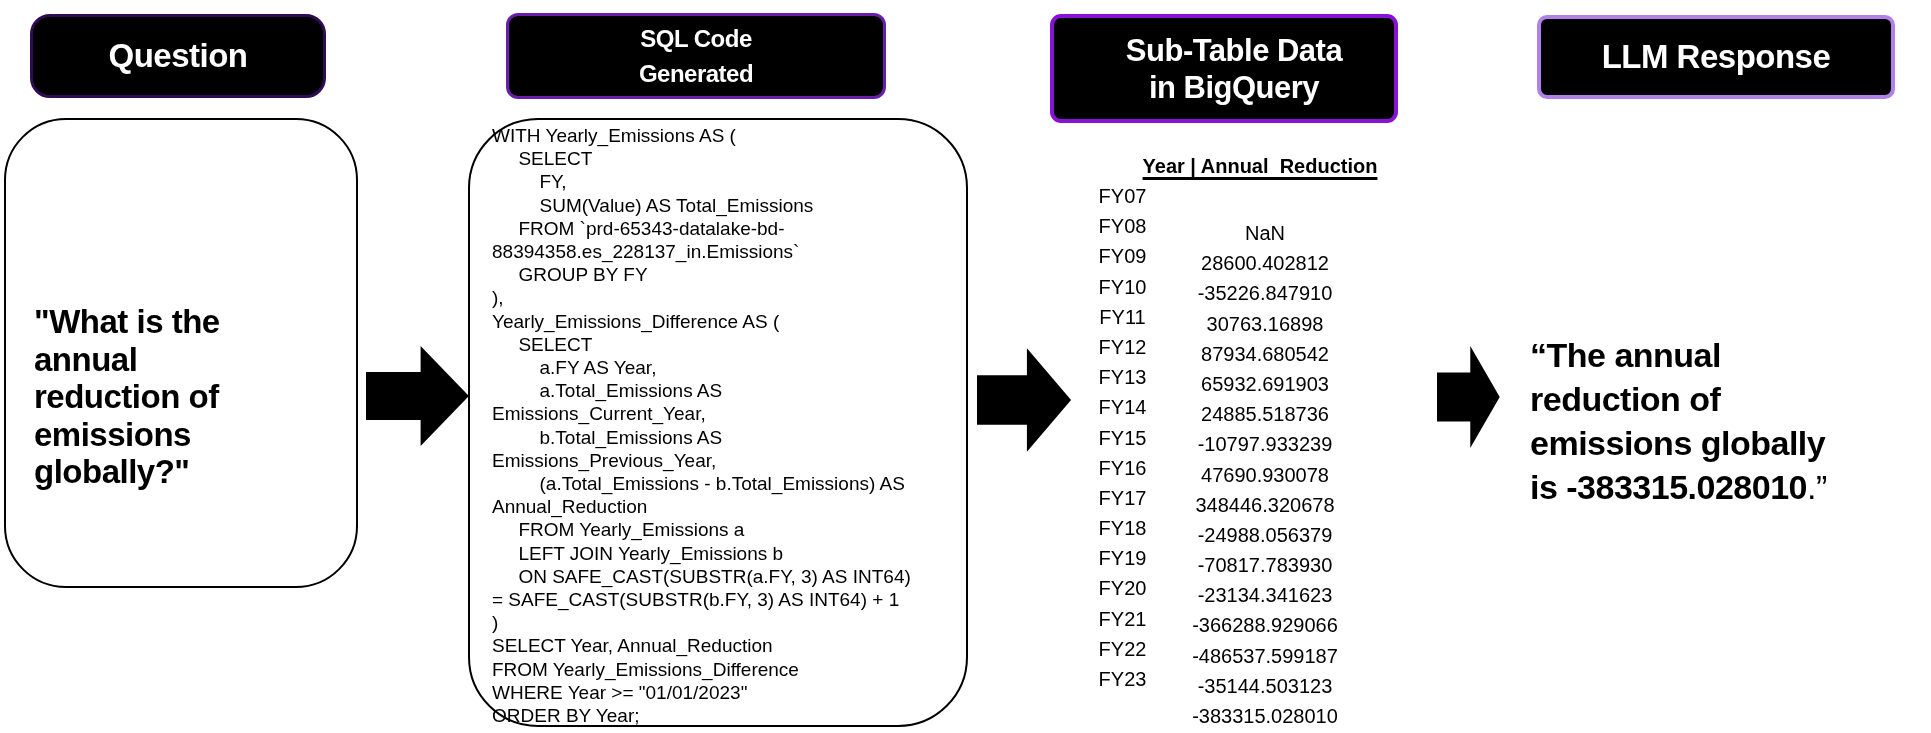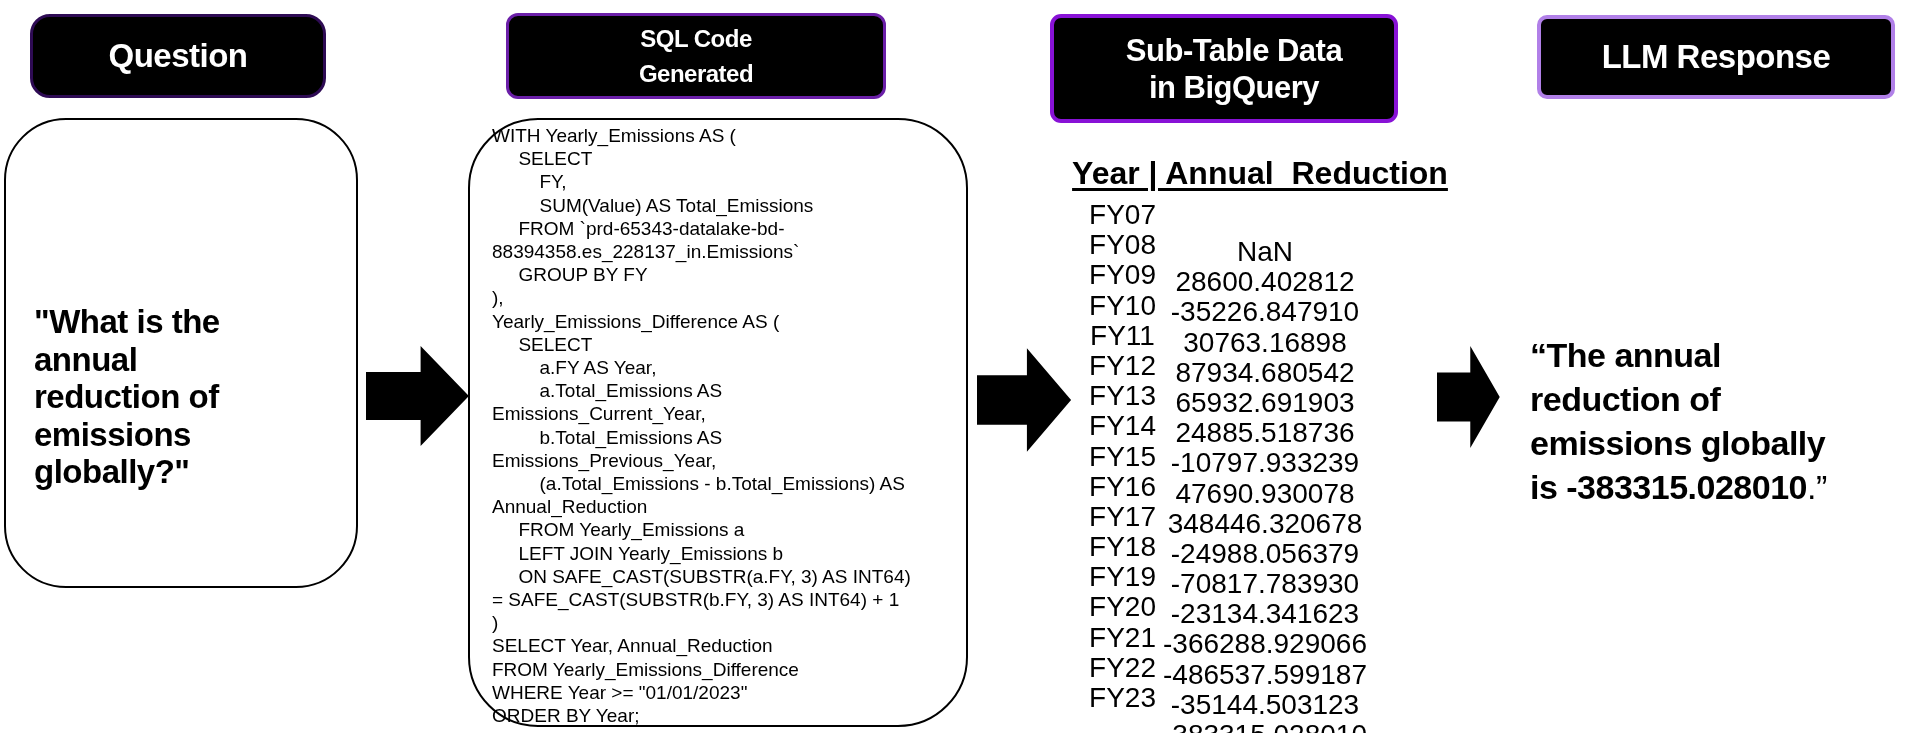--- a/index.html
+++ b/index.html
@@ -25,23 +25,23 @@
   
   .q-text{position:absolute;left:34px;top:303px;width:300px;font-weight:bold;font-size:33px;line-height:37.5px;letter-spacing:-0.5px;}
   
   .sql-code{
     position:absolute;left:492px;top:124px;margin:0;
     font-family:"Liberation Sans","DejaVu Sans",sans-serif;
     font-size:19px;line-height:23.2px;white-space:pre;
   }
   
   .st{position:absolute;left:1060px;top:155px;width:400px;}
-  .st-head{text-align:center;font-weight:bold;font-size:32px;margin-bottom:7px;}
+  .st-head{text-align:center;font-weight:bold;font-size:20px;margin-bottom:7px;}
   .st-head span{white-space:pre;text-decoration:underline;text-underline-offset:4px;text-decoration-thickness:2.5px;}
-  .st-row{position:relative;height:30.2px;font-size:28px;}
+  .st-row{position:relative;height:30.2px;font-size:20px;}
   .st-year{position:absolute;left:0;width:125px;text-align:center;}
   .st-val {position:absolute;left:65px;width:280px;text-align:center;margin-top:37px;}
   
   .llm-text{position:absolute;left:1530px;top:333px;width:400px;font-weight:bold;font-size:34px;line-height:44px;letter-spacing:-0.5px;}
   .llm-end{font-weight:400;}
   
   .arrow{position:absolute;}
   .arrow polygon{fill:#000;}
   .a1{left:366px; top:344px;width:105px;height:104px;}
   .a2{left:977px; top:346px;width:96px; height:108px;}

